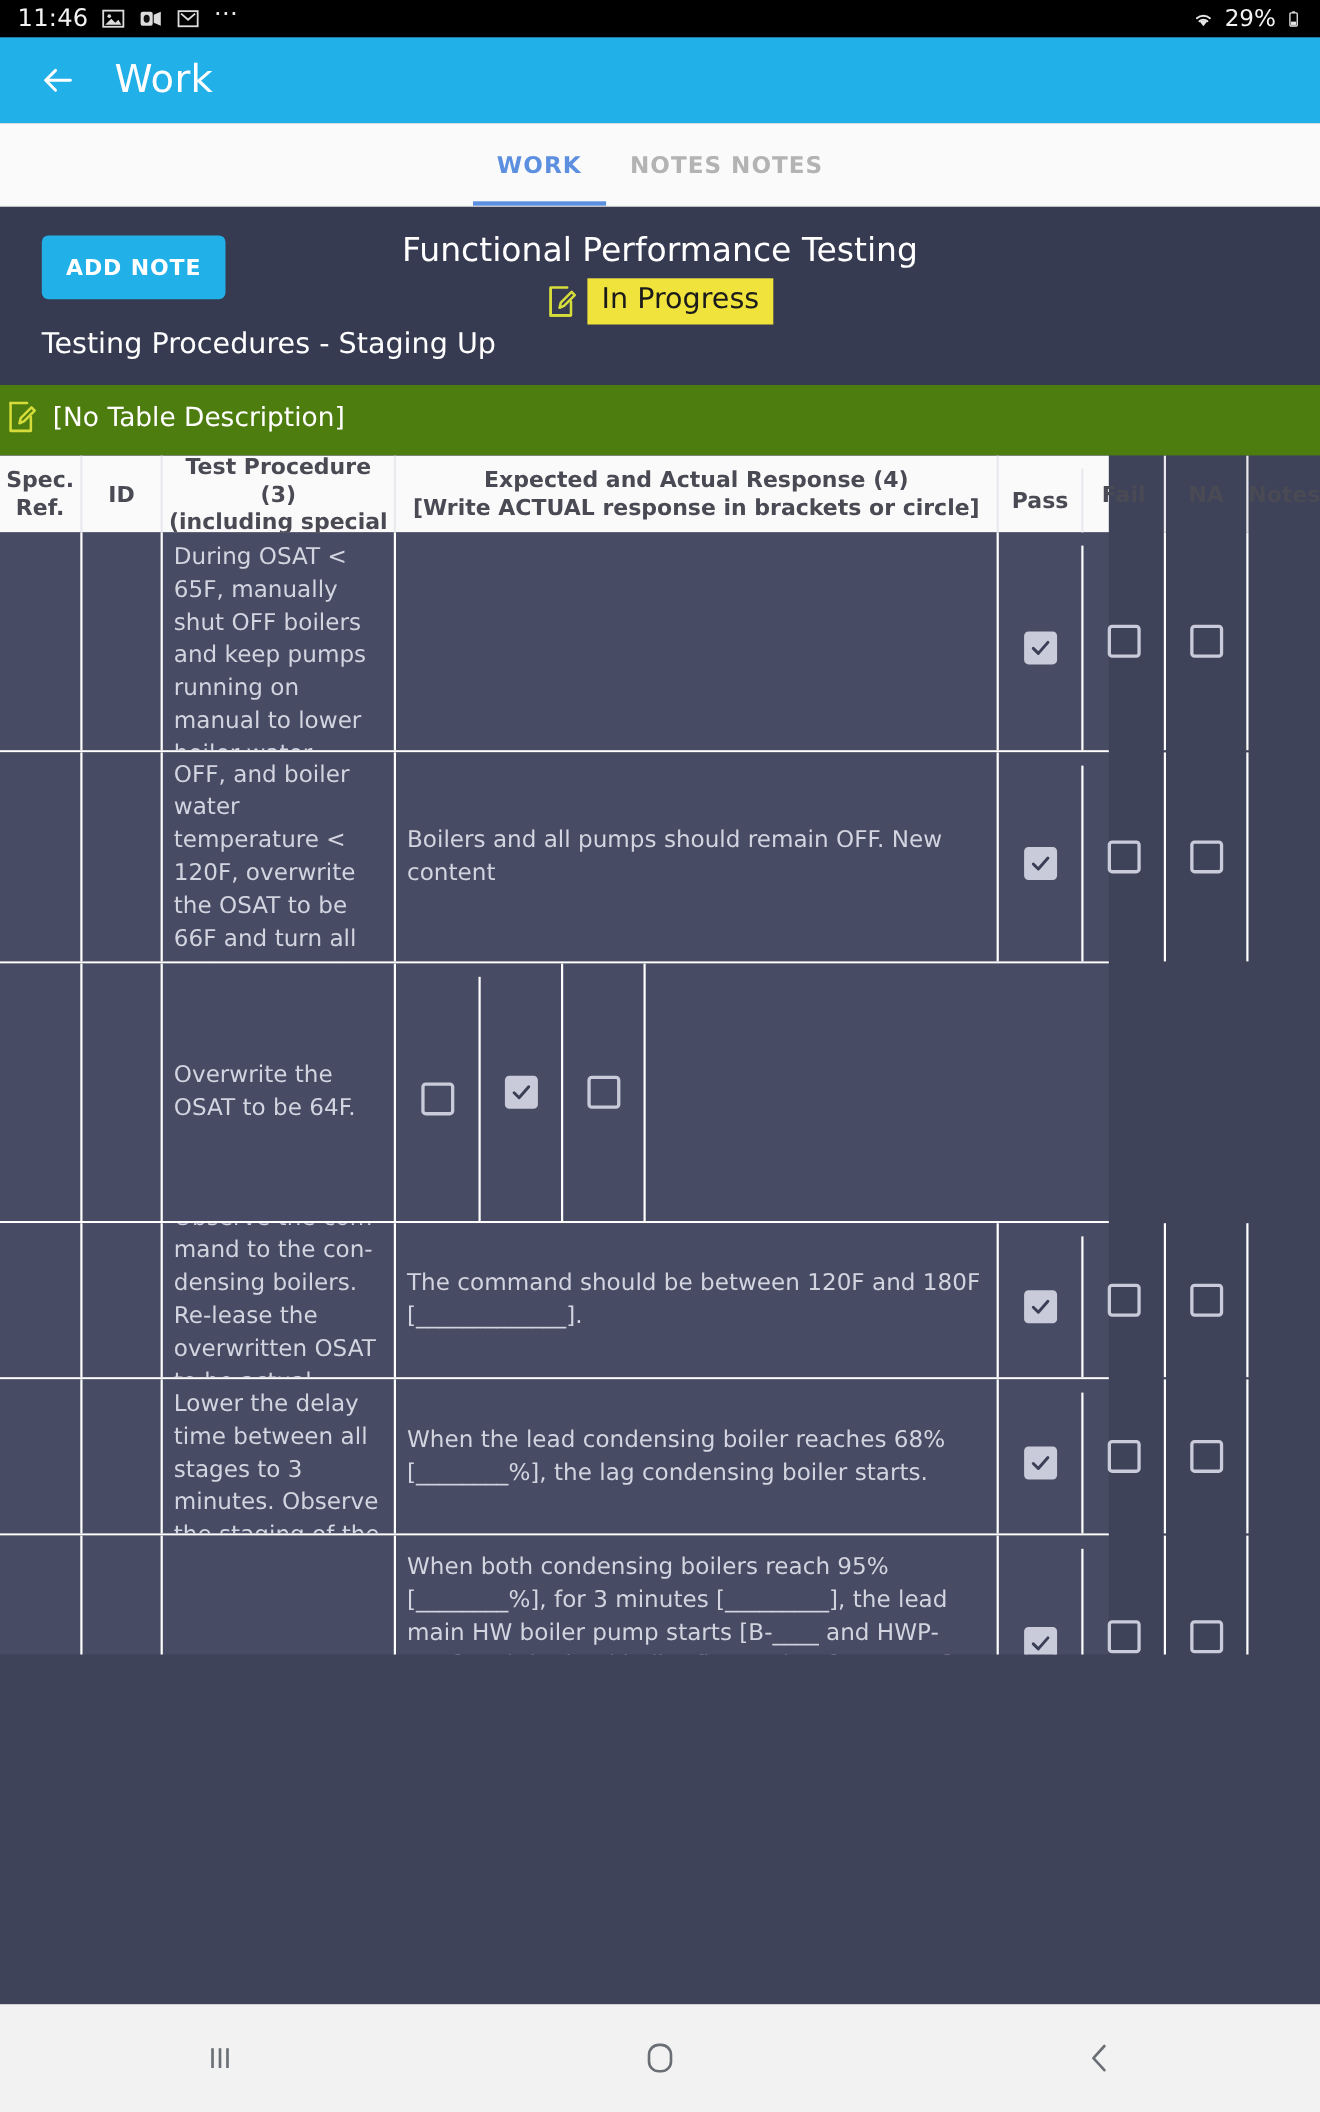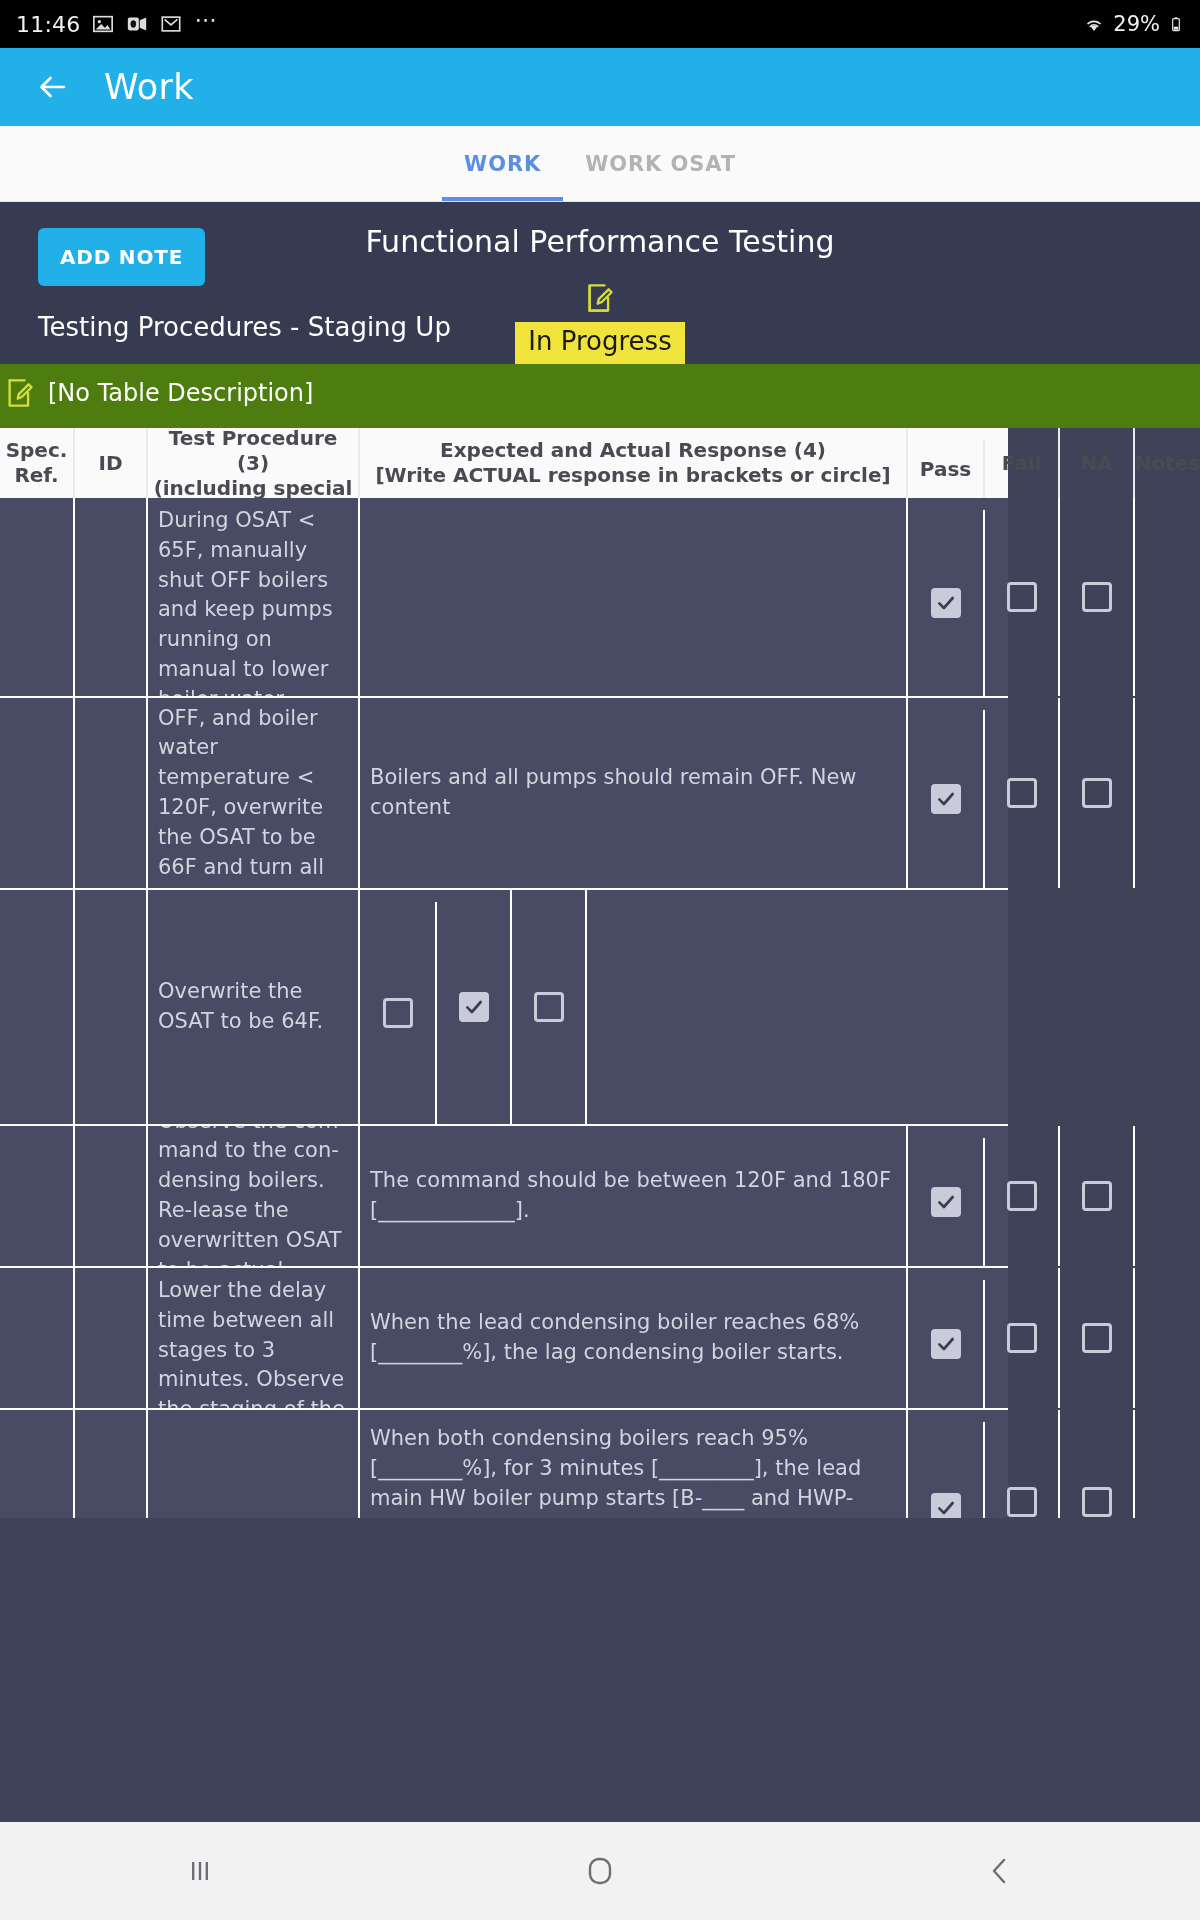--- a/index.html
+++ b/index.html
@@ -6,21 +6,21 @@
   html, body {
     width: 1200px;
     height: 1920px;
     overflow: hidden;
     background: #3F4359;
     font-family: "DejaVu Sans", sans-serif;
   }
 
   
   .status-bar {
-    height: 48px;
+    height: 34px;
     background: #000000;
     display: flex;
     align-items: center;
     padding: 12px 16px;
     color: #ffffff;
   }
   .status-left { display: flex; align-items: center; gap: 12px; }
   .status-time { font-size: 22px; letter-spacing: .2px; color:#f2f2f2; }
   .status-right { margin-left: auto; display: flex; align-items: center; gap: 8px; }
   .status-battery-text { font-size: 21px; color: #f2f2f2; }
@@ -105,26 +105,25 @@
     top: 22px;
     text-align: center;
     pointer-events: none;
   }
   .work-title {
     color: #ffffff;
     font-size: 30px;
     font-weight: 400;
   }
   .status-line {
-    margin-top: 24px;
+    margin-top: 8px;
     display: inline-flex;
     align-items: center;
     gap: 9px;
     pointer-events: auto;
-    flex-direction: column;
   }
   .edit-icon-svg { width: 28px; height: 30px; display:block; cursor:pointer; }
   .status-chip {
     background: #EFE33C;
     color: #1b1b1b;
     font-size: 26px;
     padding: 3px 13px 6px 13px;
     display: inline-block;
     line-height: 1.25;
   }
@@ -275,21 +274,21 @@
 
   <div class="app-bar">
     <svg class="back-arrow" viewBox="0 0 24 24">
       <path d="M20 12 H5 M11 6 L5 12 L11 18" fill="none" stroke="#ffffff" stroke-width="1.8" stroke-linecap="round" stroke-linejoin="round"></path>
     </svg>
     <div class="app-title">Work</div>
   </div>
 
   <div class="tab-bar">
     <div class="tab active">WORK</div>
-    <div class="tab inactive">WORK OSAT</div>
+    <div class="tab inactive">NOTES NOTES</div>
   </div>
 
   <div class="header-panel">
     <div class="header-row">
       <button class="add-note-btn">ADD NOTE</button>
     </div>
     <div class="header-center">
       <div class="work-title">Functional Performance Testing</div>
       <div class="status-line">
         <svg class="edit-icon-svg" viewBox="0 0 24 26">

